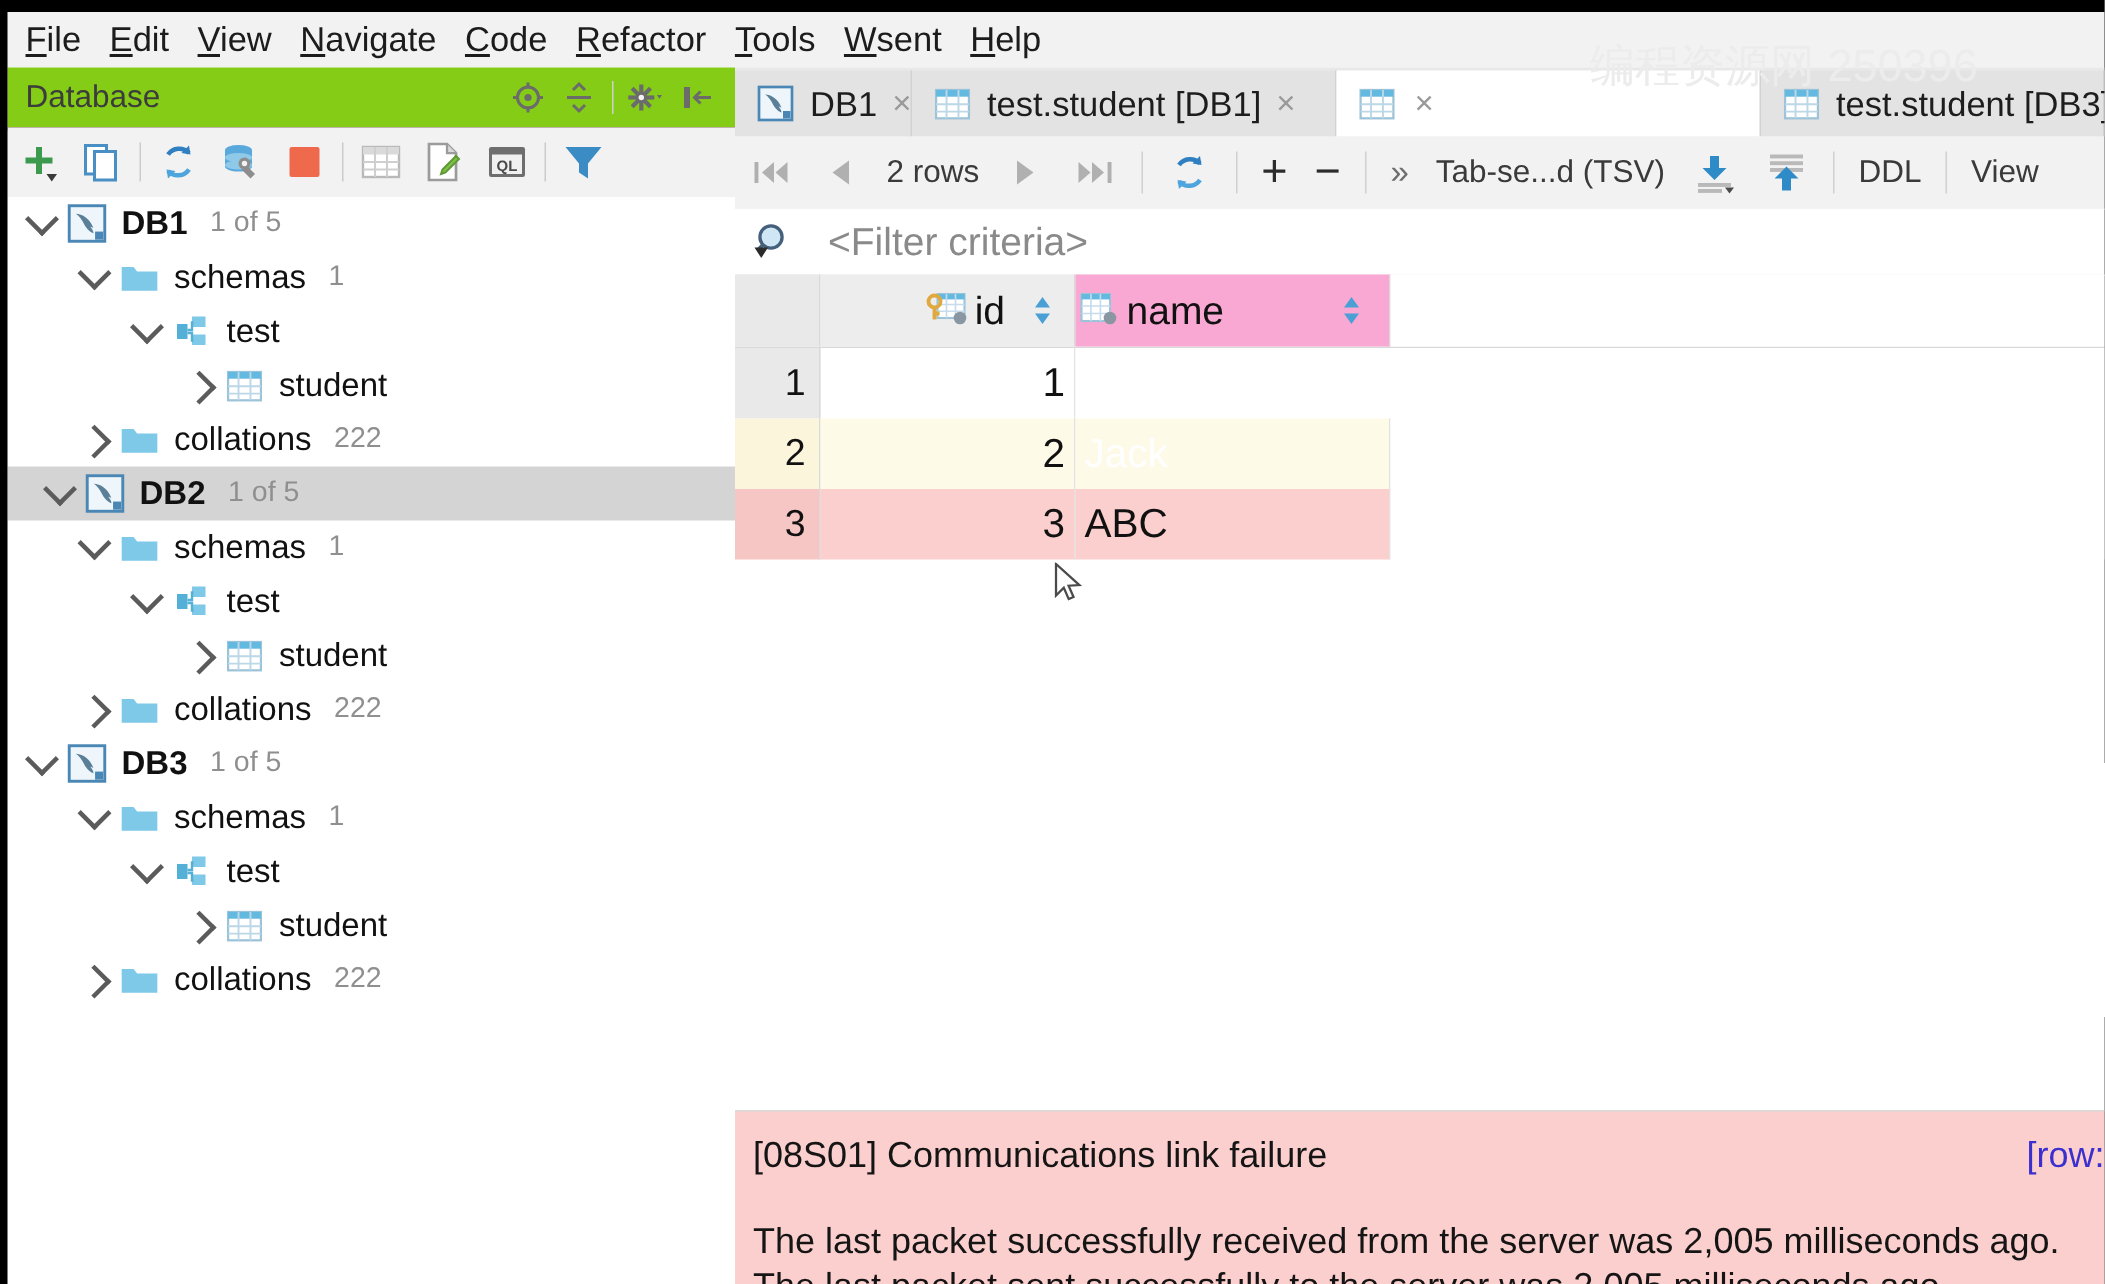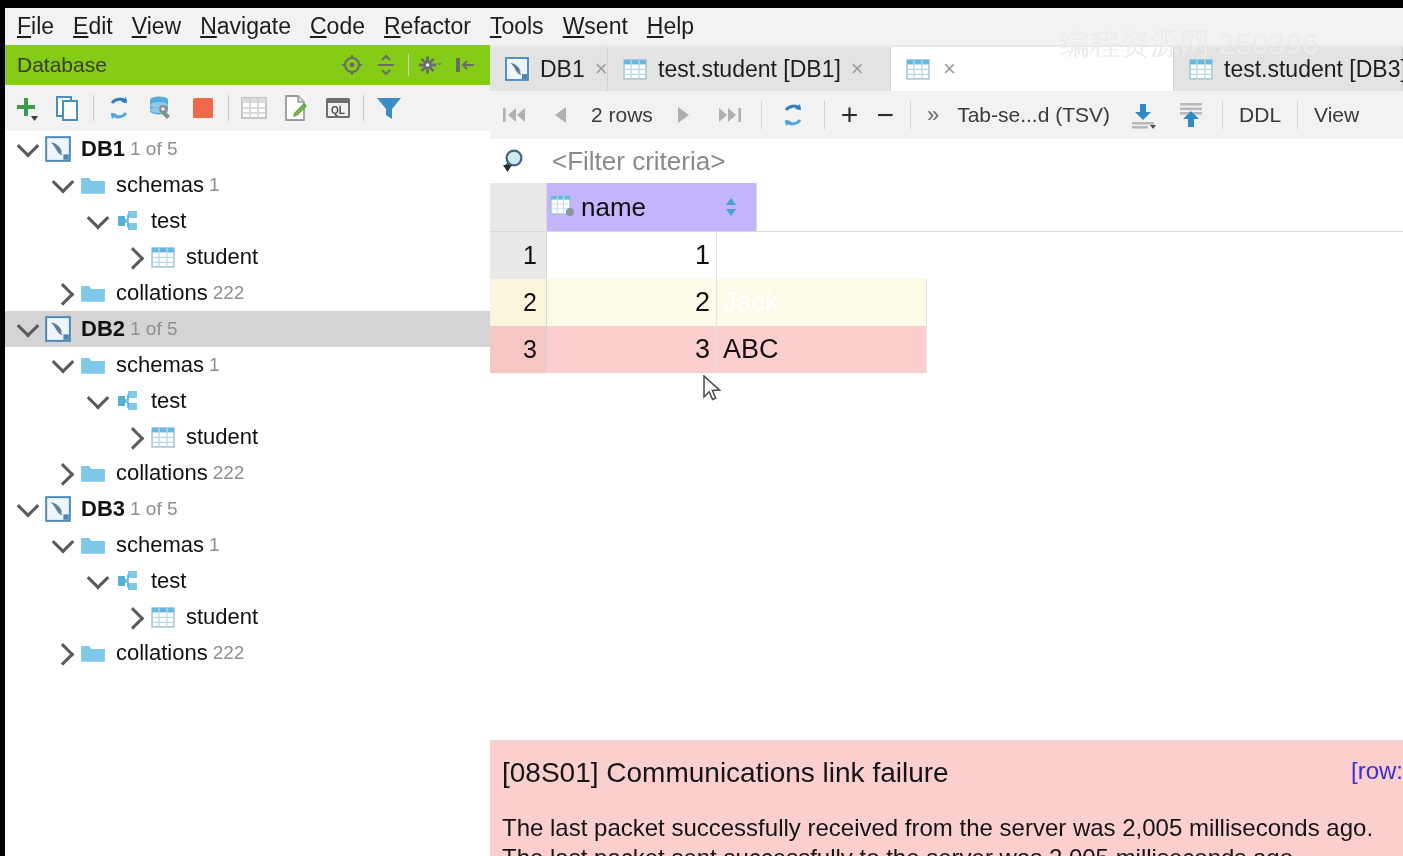--- a/index.html
+++ b/index.html
@@ -33,21 +33,21 @@
                  border-bottom:1px solid #d6d6d6;display:flex;align-items:center;}
   .tb-btn{width:42px;height:40px;display:flex;align-items:center;justify-content:center;}
   .tsep{width:1px;height:26px;background:#cbcbcb;margin:0 4px;}
 
   .tree{position:absolute;left:0;top:86px;width:485px;height:725px;background:#fff;overflow:hidden;}
   .trow{height:36px;display:flex;align-items:center;white-space:nowrap;cursor:default;}
   .trow.sel{background:#d4d4d4;}
   .tw{display:inline-flex;align-items:center;justify-content:center;width:30px;height:30px;flex:none;}
   .tlabel{font-size:22px;color:#111;margin-left:8px;}
   .tlabel.b{font-weight:bold;}
-  .tsub{font-size:19px;color:#8f8f8f;margin-left:5px;}
+  .tsub{font-size:19px;color:#8f8f8f;margin-left:15px;}
   .ticon{width:30px;height:30px;flex:none;display:flex;align-items:center;justify-content:center;}
 
   
   .chev{display:block;width:13px;height:13px;border-right:3px solid #5b5b5b;border-bottom:3px solid #5b5b5b;}
   .chev.down{transform:rotate(45deg) translate(-2px,-2px);}
   .chev.right{transform:rotate(-45deg) translate(-1px,1px);}
 
   
   .right-pane{position:absolute;left:490px;top:45px;width:913px;height:811px;background:#fff;}
 
@@ -67,41 +67,41 @@
   .filterbar{position:absolute;left:0;top:94px;width:913px;height:44px;background:#ffffff;
              border-bottom:1px solid #dcdcdc;display:flex;align-items:center;}
   .filter-ph{font-size:26px;color:#8a8a8a;margin-left:20px;}
 
   
   .grid{position:absolute;left:0;top:138px;width:913px;height:557px;background:#fff;}
   .g-head{display:flex;height:48px;border-bottom:1px solid #d9d9d9;}
   .g-corner{width:57px;background:#e9e9e9;border-right:1px solid #d9d9d9;box-sizing:border-box;}
   .g-th{display:flex;align-items:center;justify-content:flex-end;box-sizing:border-box;
         border-right:1px solid #d9d9d9;padding-right:6px;background:#ededed;}
-  .g-th.selcol{background:#c4b5fd;}
+  .g-th.selcol{background:#f9a8d4;}
   .th-name{font-size:26px;color:#111;margin-left:4px;}
   .th-sort{margin-left:auto;margin-right:4px;}
 
   .g-row{display:flex;height:47px;}
   .g-num{width:57px;display:flex;align-items:center;justify-content:flex-end;
          padding-right:9px;box-sizing:border-box;border-right:1px solid #d9d9d9;
          font-size:25px;color:#111;background:#e9e9e9;}
   .g-cell{display:flex;align-items:center;box-sizing:border-box;border-right:1px solid #e2e2e2;
           font-size:27px;color:#111;padding:0 6px;}
   .g-cell.num{justify-content:flex-end;}
   .g-cell.selcell{background:#46628f;color:#ffffff;}
   .row-cur .g-num{background:#fbf5dc;}
   .row-cur .g-cell{background:#fdfae8;}
   .row-err .g-num{background:#f6c6c4;}
   .row-err .g-cell{background:#fbcfcd;}
 
   
   .console{position:absolute;left:0;top:695px;width:913px;height:161px;background:#fbcfcd;
            border-top:1px solid #d9d9d9;}
-  .err-line1{position:absolute;left:12px;top:16px;font-size:28px;color:#151515;white-space:nowrap;}
+  .err-line1{position:absolute;left:12px;top:16px;font-size:24px;color:#151515;white-space:nowrap;}
   .err-row{position:absolute;right:0px;top:16px;font-size:24px;color:#3b2fd0;white-space:nowrap;}
   .err-body{position:absolute;left:12px;top:72px;width:880px;font-size:24px;color:#151515;line-height:30px;}
   .watermark-top{position:absolute;left:1060px;top:24px;font-size:30px;color:#ececec;white-space:nowrap;z-index:1;}
 
   
   .cursor{position:absolute;left:702px;top:375px;width:22px;height:30px;z-index:50;}
 </style>
 </head>
 <body>
 
@@ -292,21 +292,21 @@
             <i class="chev right"></i>
           </span>
           <span class="ticon">
             <svg width="26" height="20.8" viewBox="0 0 26 21">
               <path d="M1 3h8l2.4 3H25v13H1z" fill="#7ec8e8"></path>
             </svg>
           </span>
           <span class="tlabel">collations</span>
           <span class="tsub">222</span>
         </div>
-        <div class="trow sel" style="padding-left: 8px;">
+        <div class="trow sel" style="padding-left: 20px;">
           <span class="tw">
             <i class="chev down"></i>
           </span>
           <span class="ticon">
             <svg width="28" height="28" viewBox="0 0 26 26">
               <rect x="2" y="2" width="22" height="22" fill="#eef6fb" stroke="#4a87b5" stroke-width="1.8"></rect>
               <path d="M6 7c4 0 9 3 11 9 0 0-1-1-2-1 0 0 2 2 2 4-3-1-5-4-6-6-1-2-3-5-5-6z" fill="#5a7f99"></path>
               <rect x="18" y="18" width="5" height="5" fill="#4a87b5"></rect>
             </svg>
           </span>
@@ -549,20 +549,39 @@
             <path d="M8 16l-4 4" stroke="#44607a" stroke-width="2.6"></path>
             <path d="M2 18h9l-4.5 7z" fill="#2b2b2b"></path>
           </svg>
       </div>
       <div class="filter-ph">&lt;Filter criteria&gt;</div>
     </div>
 
     <div class="grid">
       <div class="g-head" id="ghead">
           <div class="g-corner"></div>
+          <div class="g-th" style="width: 170px; justify-content: flex-end;">
+            <span class="ticon">
+              <svg width="28" height="28" viewBox="0 0 28 28">
+                <rect x="8" y="3" width="18" height="16" fill="#ffffff" stroke="#9cc3d8" stroke-width="1.4"></rect>
+                <rect x="8" y="3" width="18" height="3.6" fill="#63b9e0"></rect>
+                <path d="M14 3v16M20 3v16M8 10h18M8 14.5h18" stroke="#c6dced" stroke-width="1.1"></path>
+                <circle cx="6" cy="8" r="4" fill="none" stroke="#e0a93f" stroke-width="2.6"></circle>
+                <path d="M6 11v9M6 16h3.4" stroke="#e0a93f" stroke-width="2.6"></path>
+                <circle cx="23" cy="19" r="4.2" fill="#8a97a3"></circle>
+              </svg>
+            </span>
+            <span class="th-name">id</span>
+            <span class="ticon th-sort" style="margin-left: 10px; margin-right: 0px;">
+              <svg width="16" height="22" viewBox="0 0 16 22">
+                <path d="M8 2l5 7H3z" fill="#4a9fd4"></path>
+                <path d="M8 20l-5-7h10z" fill="#4a9fd4"></path>
+              </svg>
+            </span>
+          </div>
           <div class="g-th selcol" style="width: 210px;">
             <span class="ticon">
               <svg width="28" height="28" viewBox="0 0 28 28">
                 <rect x="3" y="3" width="19" height="18" fill="#ffffff" stroke="#9cc3d8" stroke-width="1.4"></rect>
                 <rect x="3" y="3" width="19" height="3.6" fill="#63b9e0"></rect>
                 <path d="M9.3 3v18M15.6 3v18M3 11h19M3 16h19" stroke="#c6dced" stroke-width="1.1"></path>
                 <circle cx="22" cy="19" r="4.2" fill="#8a97a3"></circle>
               </svg>
             </span>
             <span class="th-name">name</span>

